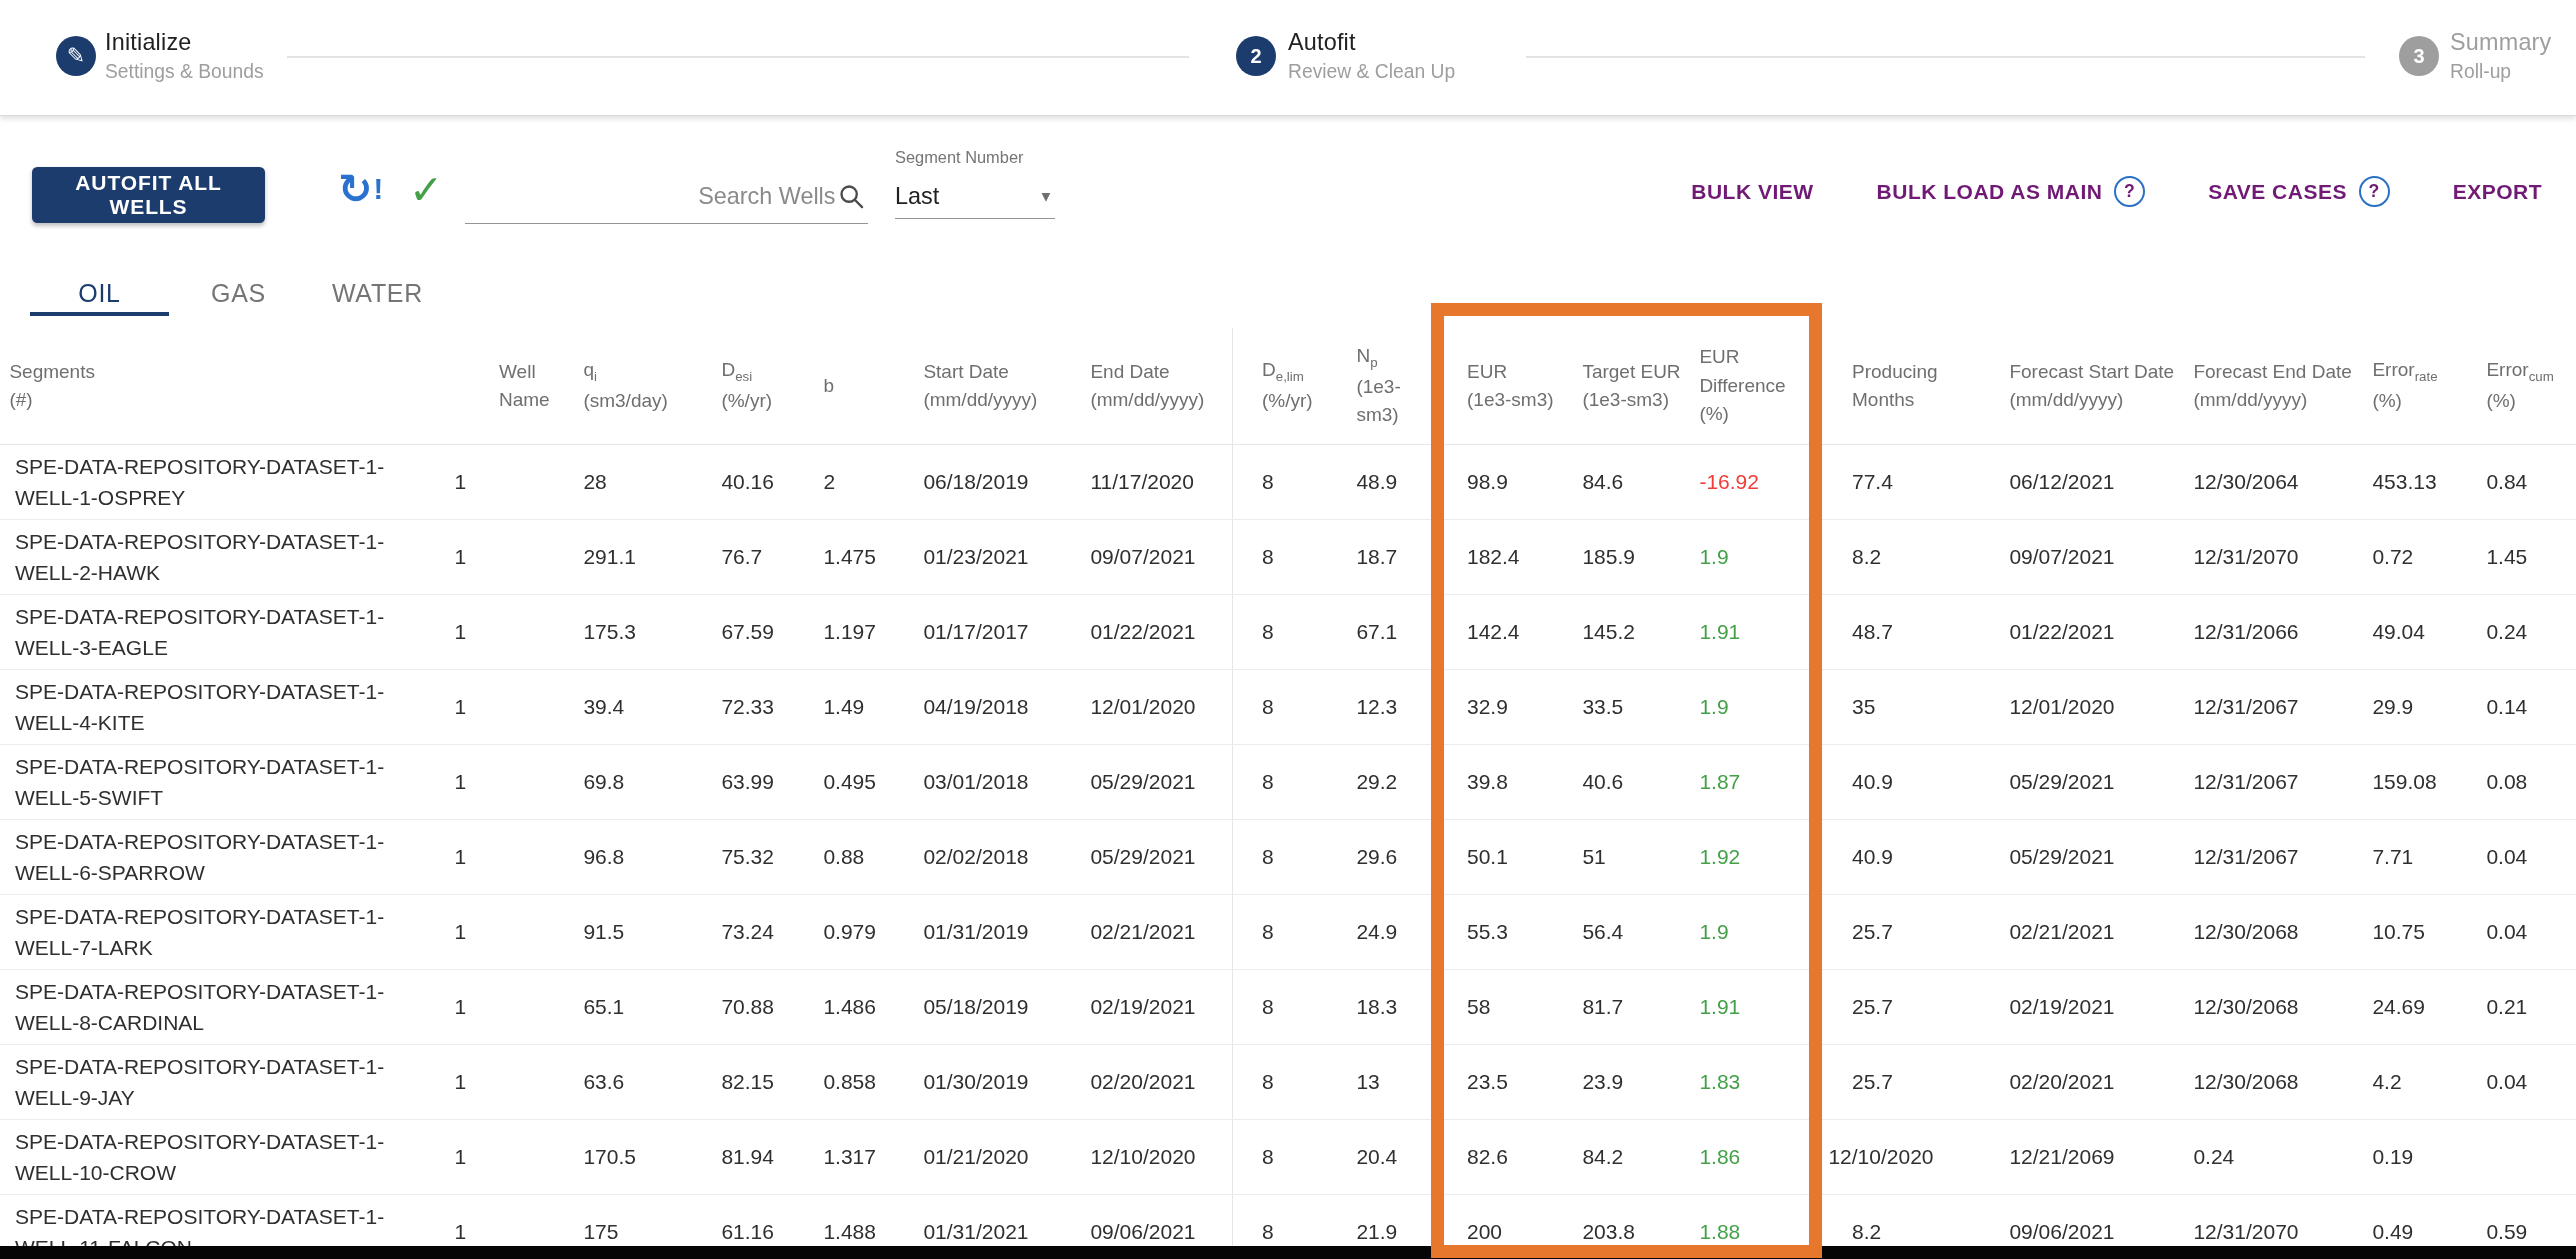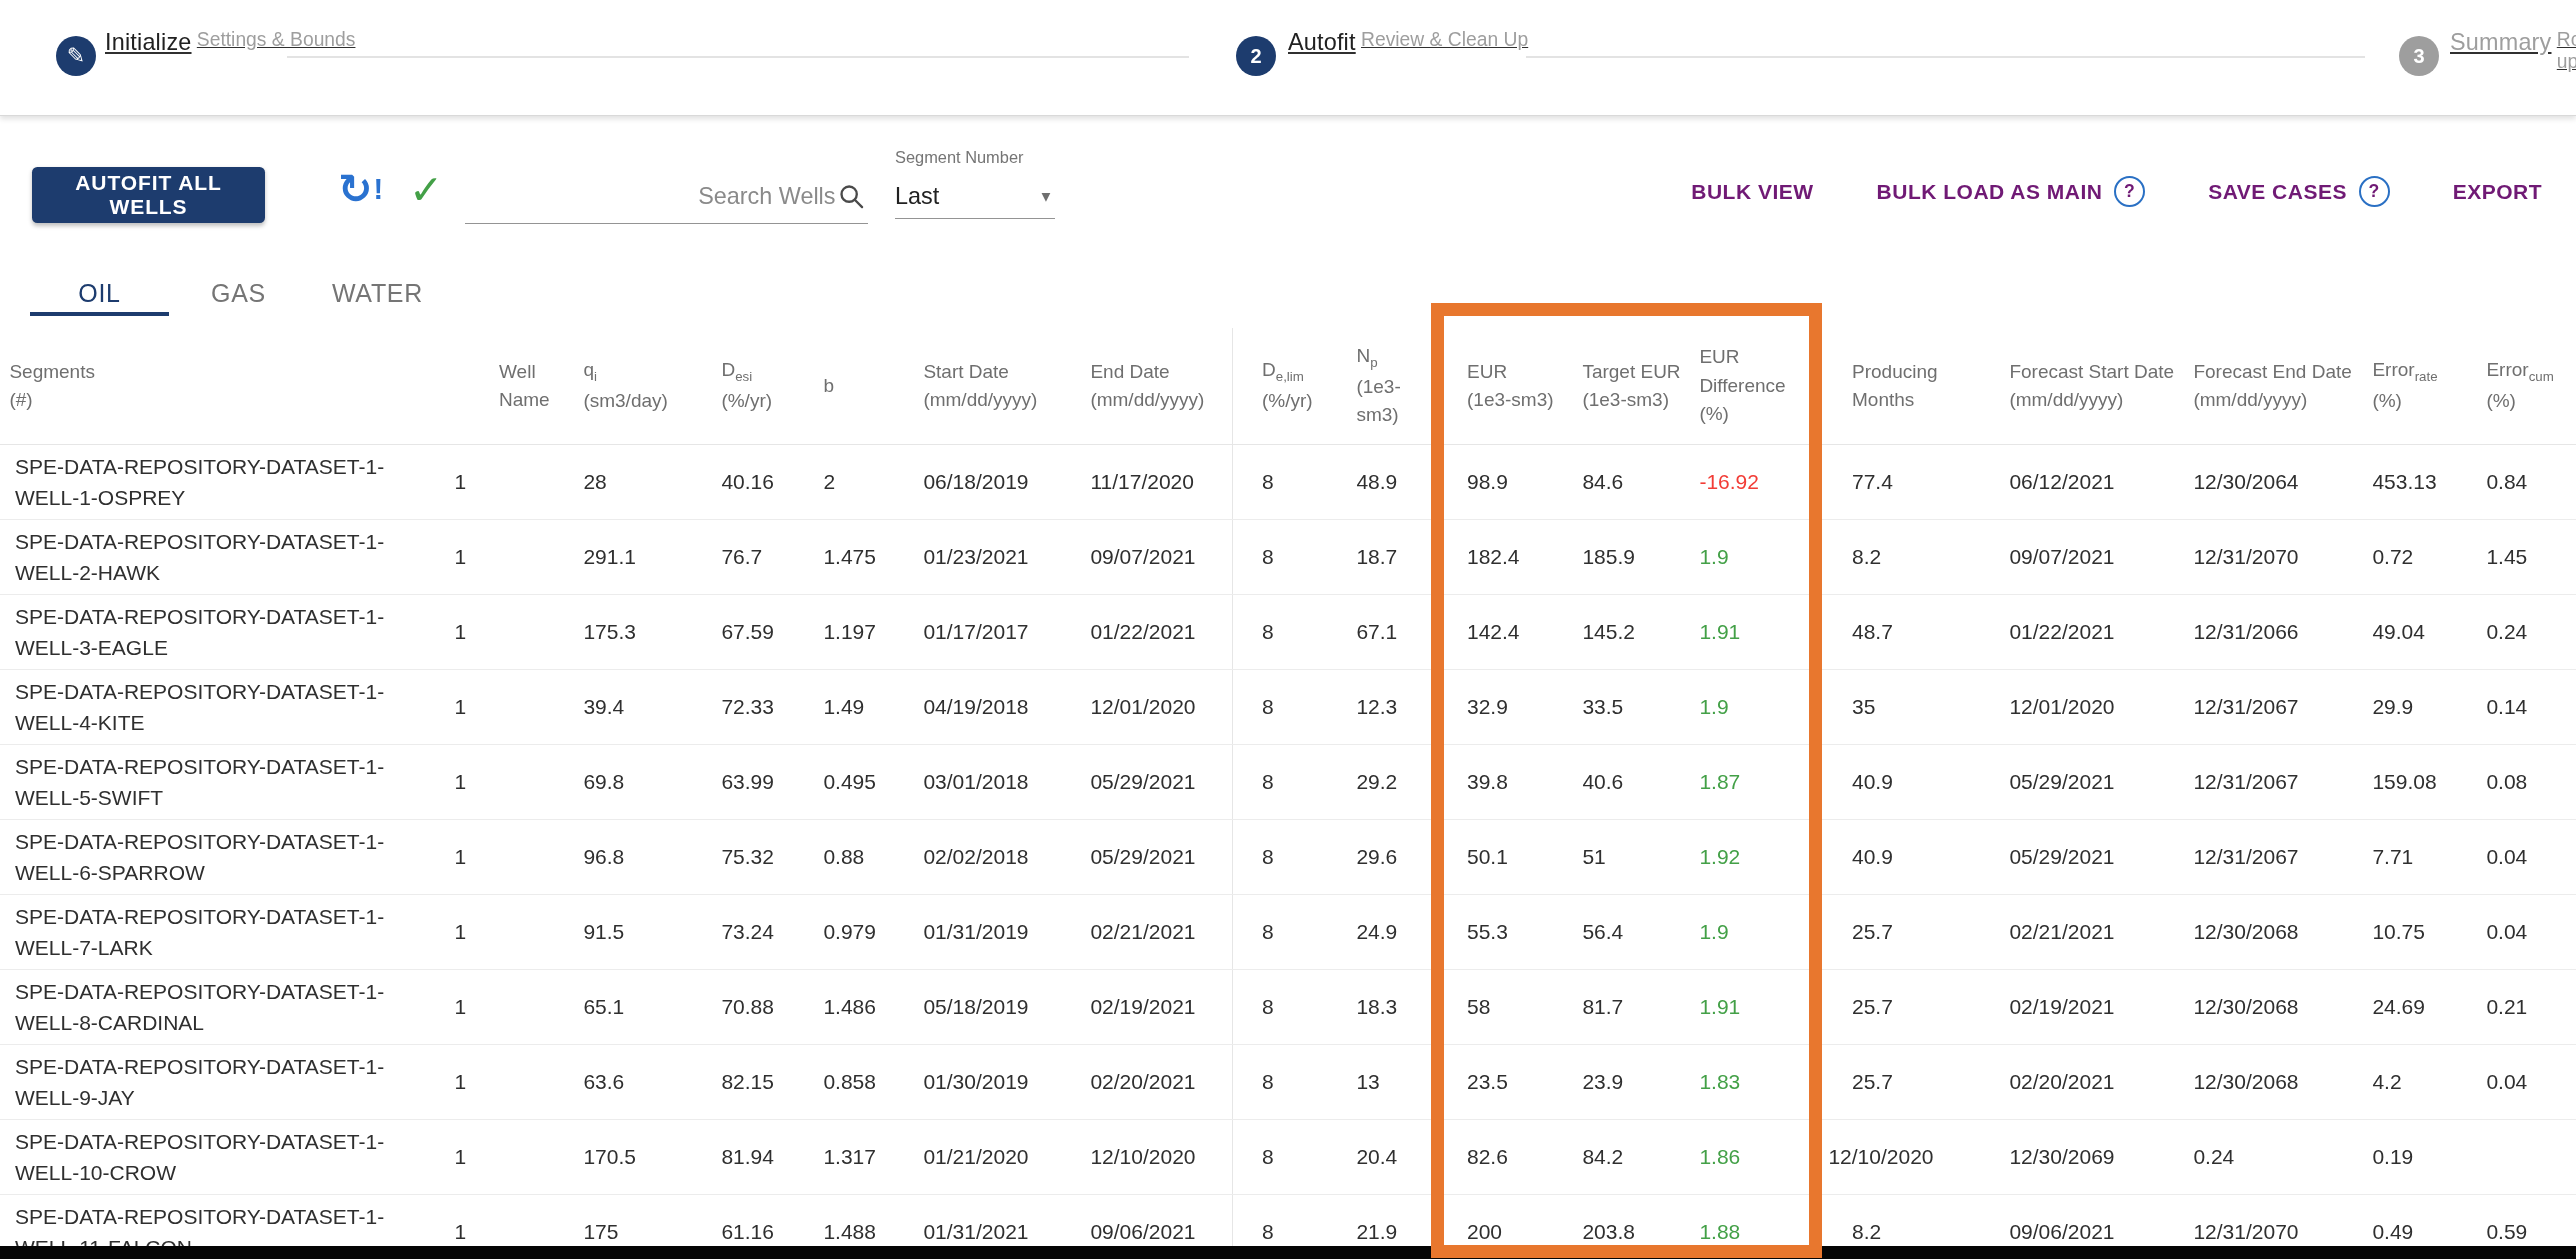--- a/index.html
+++ b/index.html
@@ -6,21 +6,21 @@
   body{width:2576px;height:1259px;position:relative;overflow:hidden;
        font-family:"Liberation Sans","DejaVu Sans",sans-serif;color:#303030;}
   
   .appbar{position:absolute;left:0;top:0;width:2576px;height:115px;background:#fff;
           border-bottom:1.2px solid #d9d9d9;box-shadow:0 2.9px 5.3px rgba(0,0,0,.12);z-index:5;}
   .step-circle{position:absolute;width:40px;height:40px;border-radius:50%;top:36px;
                display:flex;align-items:center;justify-content:center;color:#fff;
                font-size:20px;font-weight:600;}
   .step-circle.navy{background:#1d3c6e;}
   .step-circle.gray{background:#9e9e9e;}
-  .step-text{position:absolute;top:29px;display:flex;flex-direction:row;gap:5.3px;text-decoration:underline;}
+  .step-text{position:absolute;top:29px;display:flex;flex-direction:column;gap:5.3px;}
   .step-title{font-size:23.4px;font-weight:500;color:#212121;letter-spacing:0.2px;}
   .step-title.dim{color:#9e9e9e;}
   .step-sub{font-size:19.3px;color:#9e9e9e;}
   .connector{position:absolute;top:56px;height:1.8px;background:#e3e3e3;}
   .edit-glyph{font-size:22px;transform:rotate(0deg);}
   
   .btn-primary{position:absolute;left:32px;top:167px;width:233px;height:56px;background:#1d3c6e;
                border:none;border-radius:5.3px;color:#fff;font-family:inherit;font-size:21px;font-weight:700;
                letter-spacing:0.9px;box-shadow:0 2.3px 4.1px rgba(0,0,0,.25);cursor:pointer;}
   .refresh-ic{position:absolute;left:338px;top:169px;color:#2a72d0;font-size:41px;font-weight:700;
@@ -403,21 +403,21 @@
         <div class="td c3">81.94</div>
         <div class="td c4">1.317</div>
         <div class="td c5">01/21/2020</div>
         <div class="td c6">12/10/2020</div>
         <div class="td c7">8</div>
         <div class="td c8">20.4</div>
         <div class="td c9">82.6</div>
         <div class="td c10">84.2</div>
         <div class="td c11 pos">1.86</div>
         <div class="td c13">12/10/2020</div>
-        <div class="td c14">12/30/2069</div>
+        <div class="td c14">12/21/2069</div>
         <div class="td c15">0.24</div>
         <div class="td c16">0.19</div>
       </div>
       <div class="tr">
         <div class="td c0 well">
           <div>SPE-DATA-REPOSITORY-DATASET-1-<br>WELL-11-FALCON</div>
         </div>
         <div class="td c1">1</div>
         <div class="td c2">175</div>
         <div class="td c3">61.16</div>

